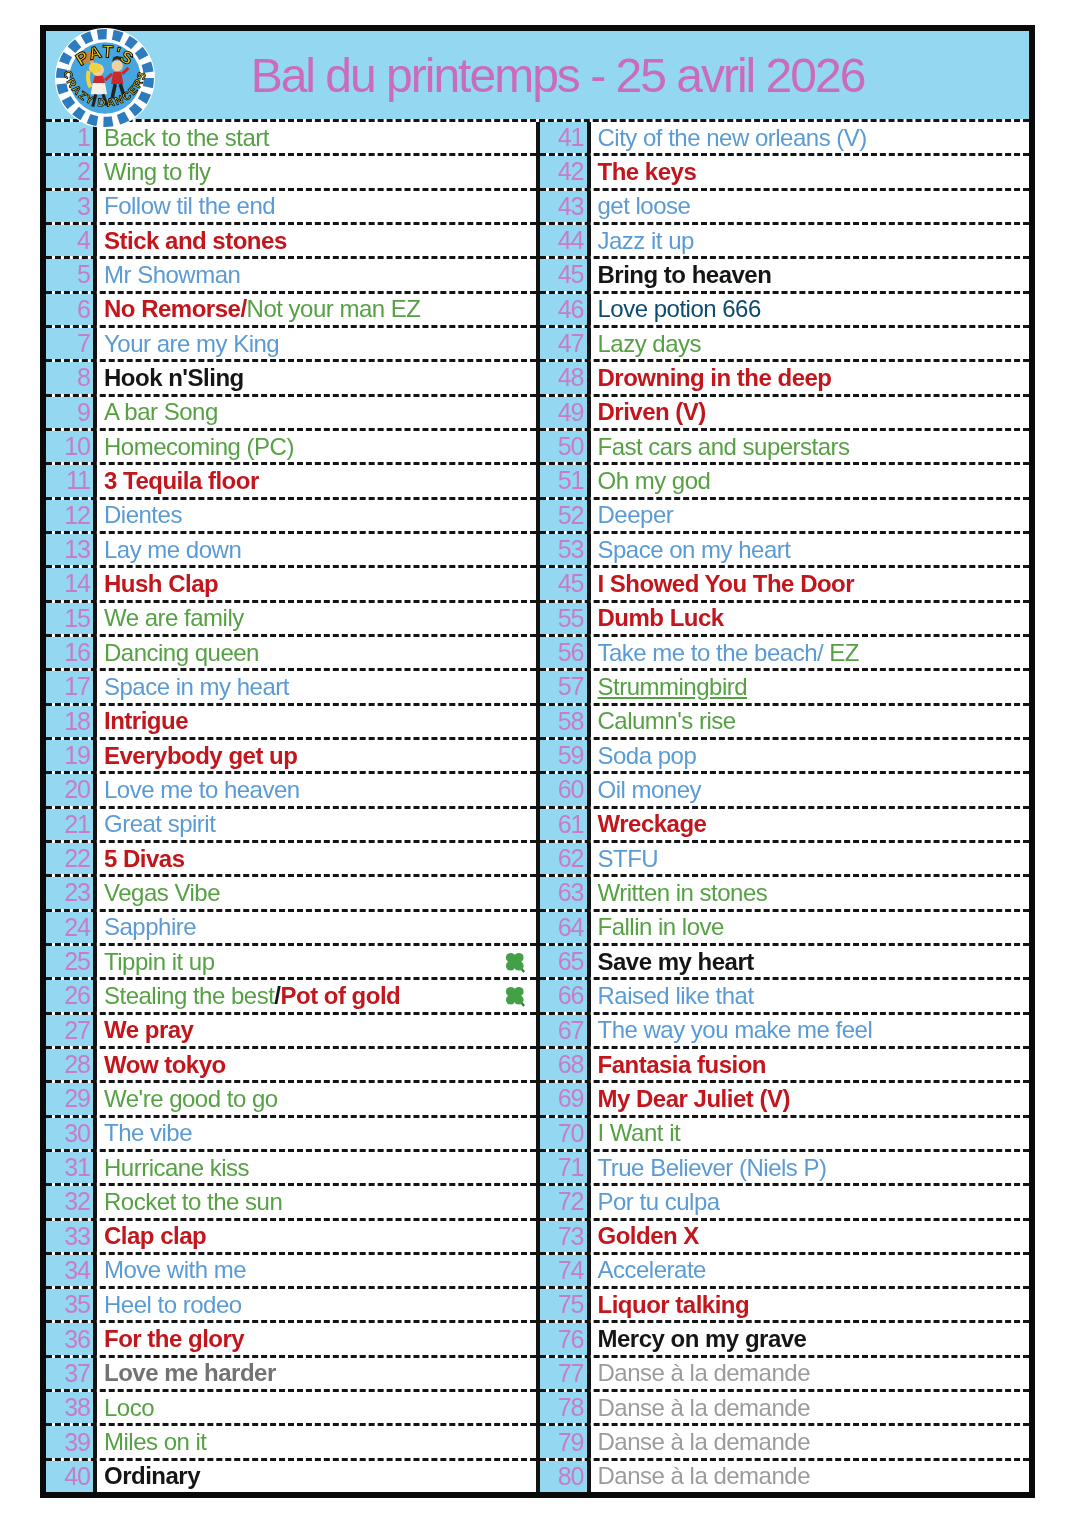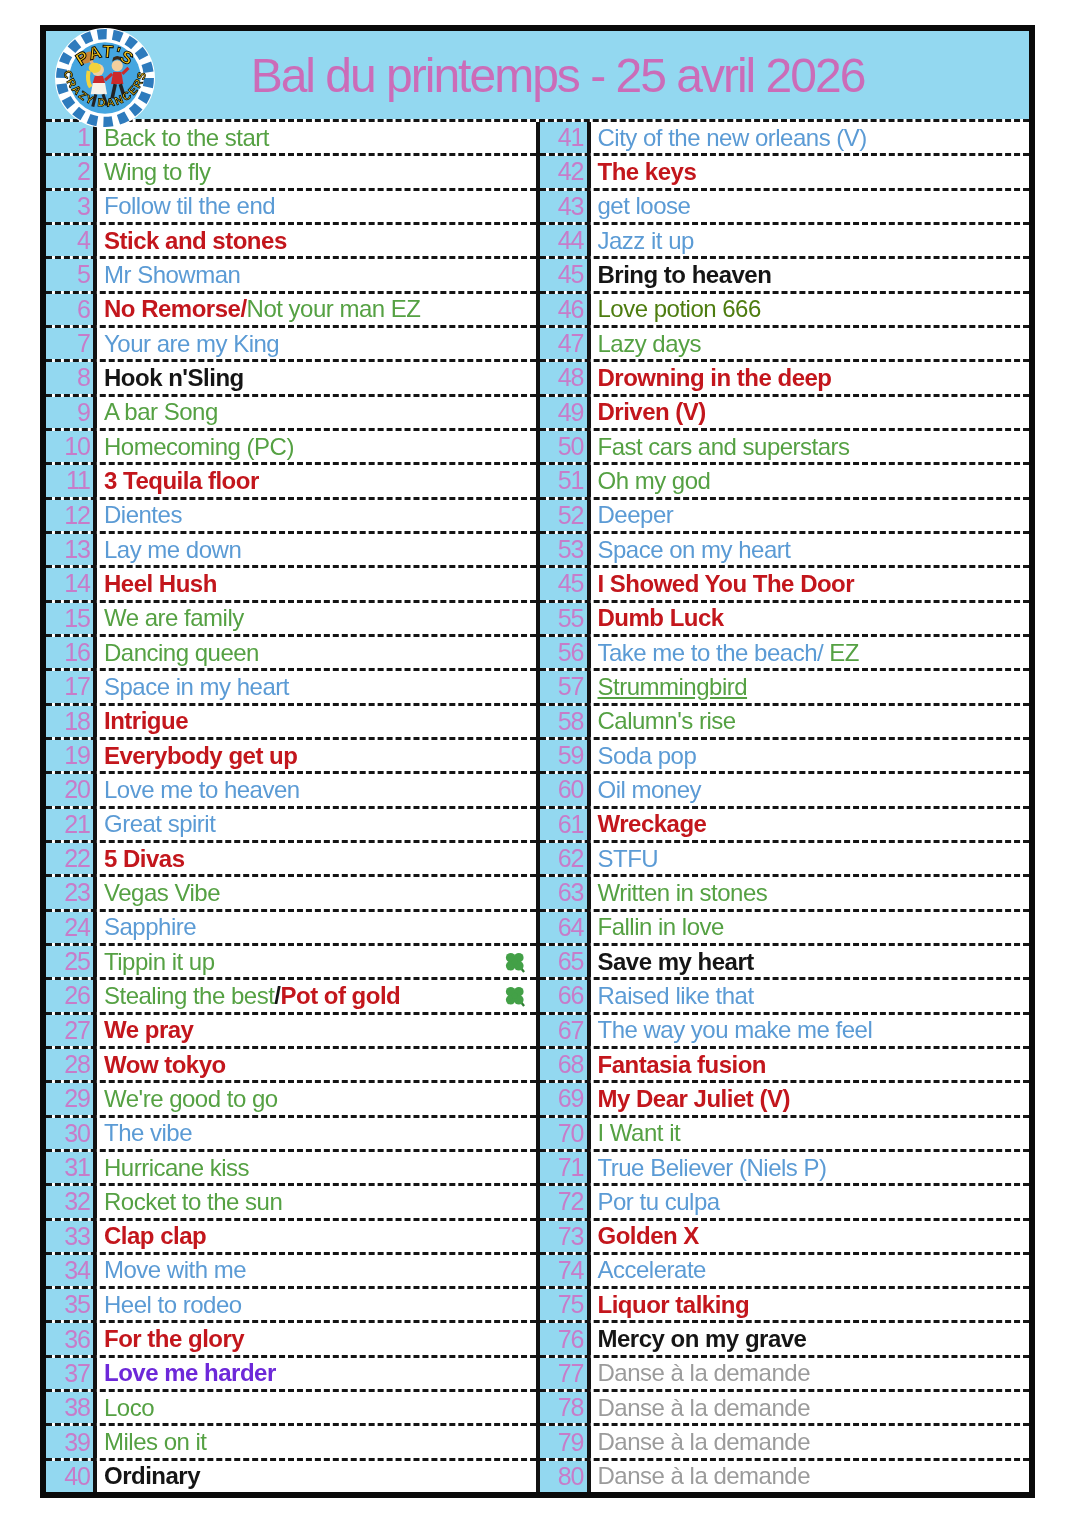--- a/index.html
+++ b/index.html
@@ -148,21 +148,21 @@
           </div>
           <div class="row">
             <div class="num">13</div>
             <div class="song">
               <span class="seg" style="color: rgb(91, 155, 213); font-weight: 400;">Lay me down</span>
             </div>
           </div>
           <div class="row">
             <div class="num">14</div>
             <div class="song">
-              <span class="seg" style="color: rgb(195, 22, 28); font-weight: 700;">Heel Hush</span>
+              <span class="seg" style="color: rgb(195, 22, 28); font-weight: 700;">Hush Clap</span>
             </div>
           </div>
           <div class="row">
             <div class="num">15</div>
             <div class="song">
               <span class="seg" style="color: rgb(85, 161, 67); font-weight: 400;">We are family</span>
             </div>
           </div>
           <div class="row">
             <div class="num">16</div>
@@ -308,21 +308,21 @@
           </div>
           <div class="row">
             <div class="num">36</div>
             <div class="song">
               <span class="seg" style="color: rgb(195, 22, 28); font-weight: 700;">For the glory</span>
             </div>
           </div>
           <div class="row">
             <div class="num">37</div>
             <div class="song">
-              <span class="seg" style="color: #6d28d9; font-weight: 700;">Love me harder</span>
+              <span class="seg" style="color: #737373; font-weight: 700;">Love me harder</span>
             </div>
           </div>
           <div class="row">
             <div class="num">38</div>
             <div class="song">
               <span class="seg" style="color: rgb(85, 161, 67); font-weight: 400;">Loco</span>
             </div>
           </div>
           <div class="row">
             <div class="num">39</div>
@@ -364,21 +364,21 @@
           </div>
           <div class="row">
             <div class="num">45</div>
             <div class="song">
               <span class="seg" style="color: rgb(21, 21, 21); font-weight: 700;">Bring to heaven</span>
             </div>
           </div>
           <div class="row">
             <div class="num">46</div>
             <div class="song">
-              <span class="seg" style="color: #4d7c0f; font-weight: 400;">Love potion 666</span>
+              <span class="seg" style="color: #0c4a6e; font-weight: 400;">Love potion 666</span>
             </div>
           </div>
           <div class="row">
             <div class="num">47</div>
             <div class="song">
               <span class="seg" style="color: rgb(85, 161, 67); font-weight: 400;">Lazy days</span>
             </div>
           </div>
           <div class="row">
             <div class="num">48</div>

